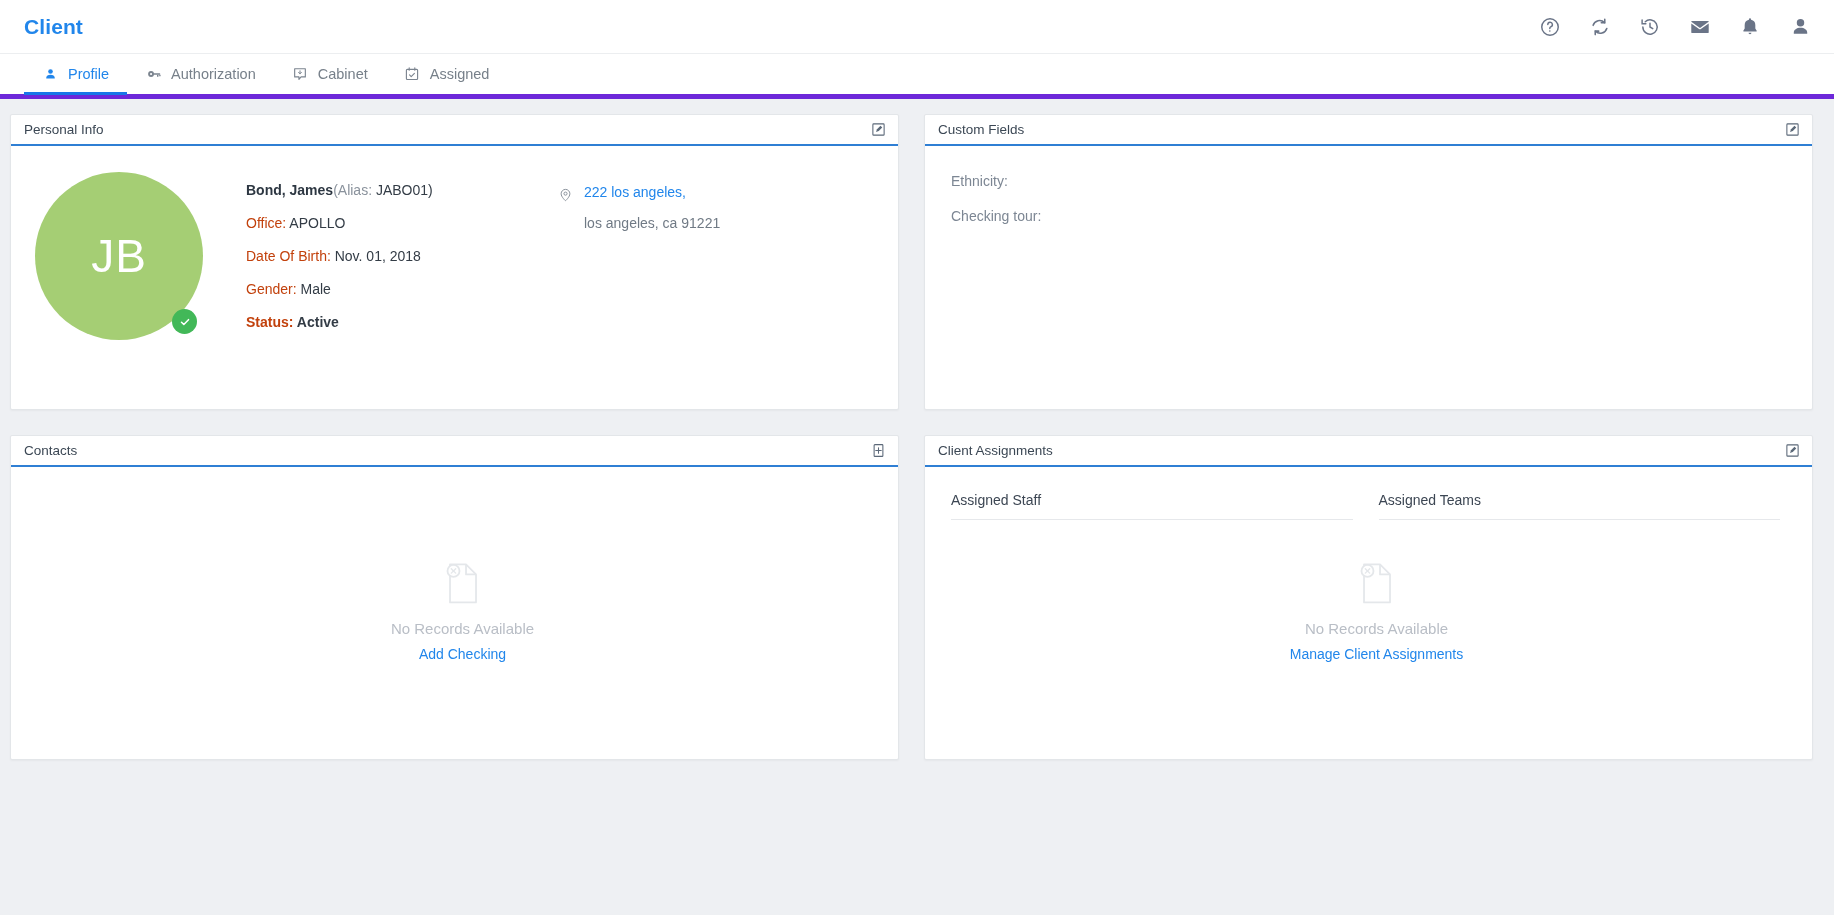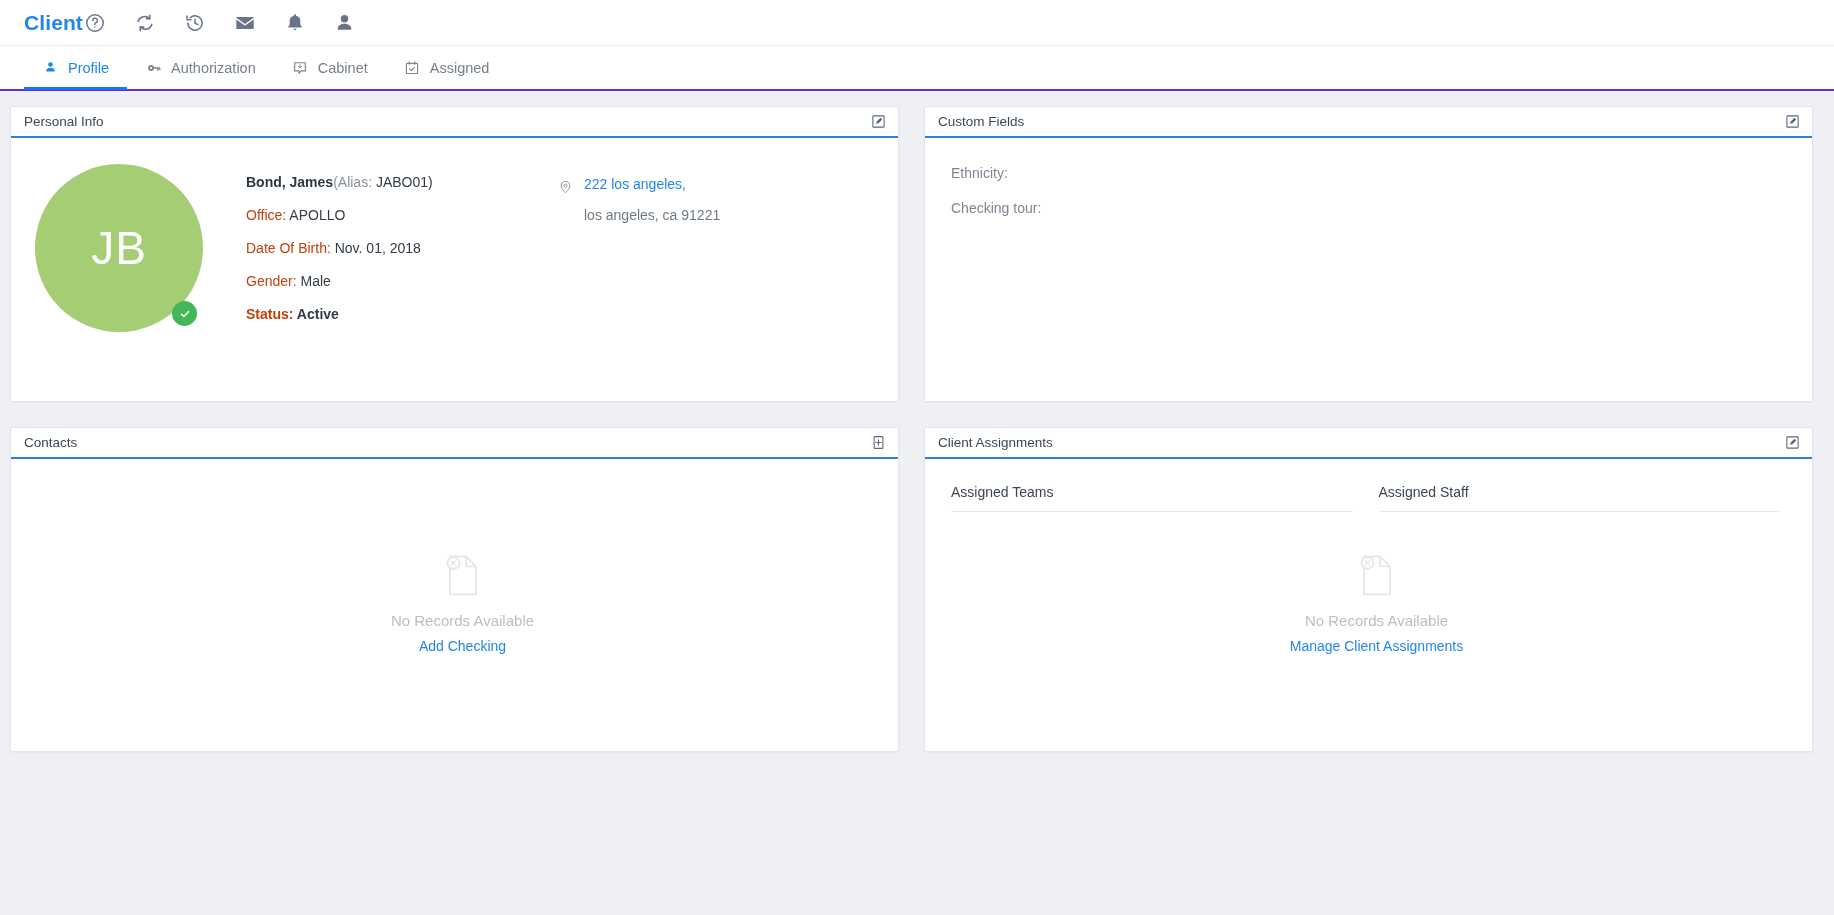--- a/index.html
+++ b/index.html
@@ -8,35 +8,35 @@
     margin: 0; padding: 0;
     width: 1834px; height: 915px;
     background: #f0f2f5;
     font-family: "Liberation Sans", sans-serif;
     -webkit-font-smoothing: antialiased;
   }
   .app { width: 1834px; height: 915px; background: #eef0f3; position: relative; overflow: hidden; }
 
   
   .topbar {
-    height: 46px; background: #ffffff;
-    display: flex; align-items: center; 
+    height: 54px; background: #ffffff;
+    display: flex; align-items: center; justify-content: space-between;
     padding: 0 22px 0 24px;
     border-bottom: 1px solid #eceef0;
   }
   .app-title { color: #2186eb; font-size: 21px; font-weight: 600; letter-spacing: .1px; }
   .topbar-icons { display: flex; align-items: center; gap: 26px; }
   .tb-icon { width: 24px; height: 24px; display: flex; align-items: center; justify-content: center; cursor: pointer; }
   .tb-icon svg { display: block; }
 
   
   .tabbar {
     height: 45px; background: #ffffff;
     display: flex; align-items: stretch; padding-left: 24px;
-    border-bottom: 2px solid #6d28d9;
+    border-bottom: 5px solid #6d28d9;
   }
   .tab {
     display: flex; align-items: center; gap: 9px;
     padding: 0 18px; cursor: pointer; position: relative;
     font-size: 14.5px; color: #77808a; white-space: nowrap;
   }
   .tab .tab-ic { width: 17px; height: 17px; display:flex; align-items:center; justify-content:center; }
   .tab.active { color: #2186eb; }
   .tab.active::after {
     content: ""; position: absolute; left: 0; right: 0; bottom: -1px;
@@ -350,25 +350,25 @@
             <span class="panel-action">
               <svg width="15" height="15" viewBox="0 0 24 24" fill="none" stroke="#5b6878" stroke-width="1.7">
                 <rect x="3" y="3" width="18" height="18" rx="1.2"></rect>
                 <path d="M8 16l1.6-4.4L15.2 6l2.8 2.8-5.6 5.6z" fill="#5b6878" stroke="none"></path>
               </svg>
             </span>
           </div>
           <div class="panel-body">
             <div class="assign-cols">
               <div class="assign-col">
+                <div class="assign-col-title">Assigned Staff</div>
+                <div class="assign-underline"></div>
+              </div>
+              <div class="assign-col">
                 <div class="assign-col-title">Assigned Teams</div>
-                <div class="assign-underline"></div>
-              </div>
-              <div class="assign-col">
-                <div class="assign-col-title">Assigned Staff</div>
                 <div class="assign-underline"></div>
               </div>
             </div>
             <div class="empty">
               <span class="empty-ic">
                 <svg width="42" height="48" viewBox="0 0 42 48" fill="none" stroke="#cfd4da" stroke-width="1.8">
                   <path d="M8 5h16l10 10v28H8z" stroke-linejoin="round"></path>
                   <path d="M24 5v10h10" stroke-linejoin="round"></path>
                   <circle cx="11.5" cy="11.5" r="6" fill="#ffffff"></circle>
                   <path d="M9.3 9.3l4.4 4.4M13.7 9.3l-4.4 4.4" stroke-width="1.3" stroke-linecap="round"></path>

